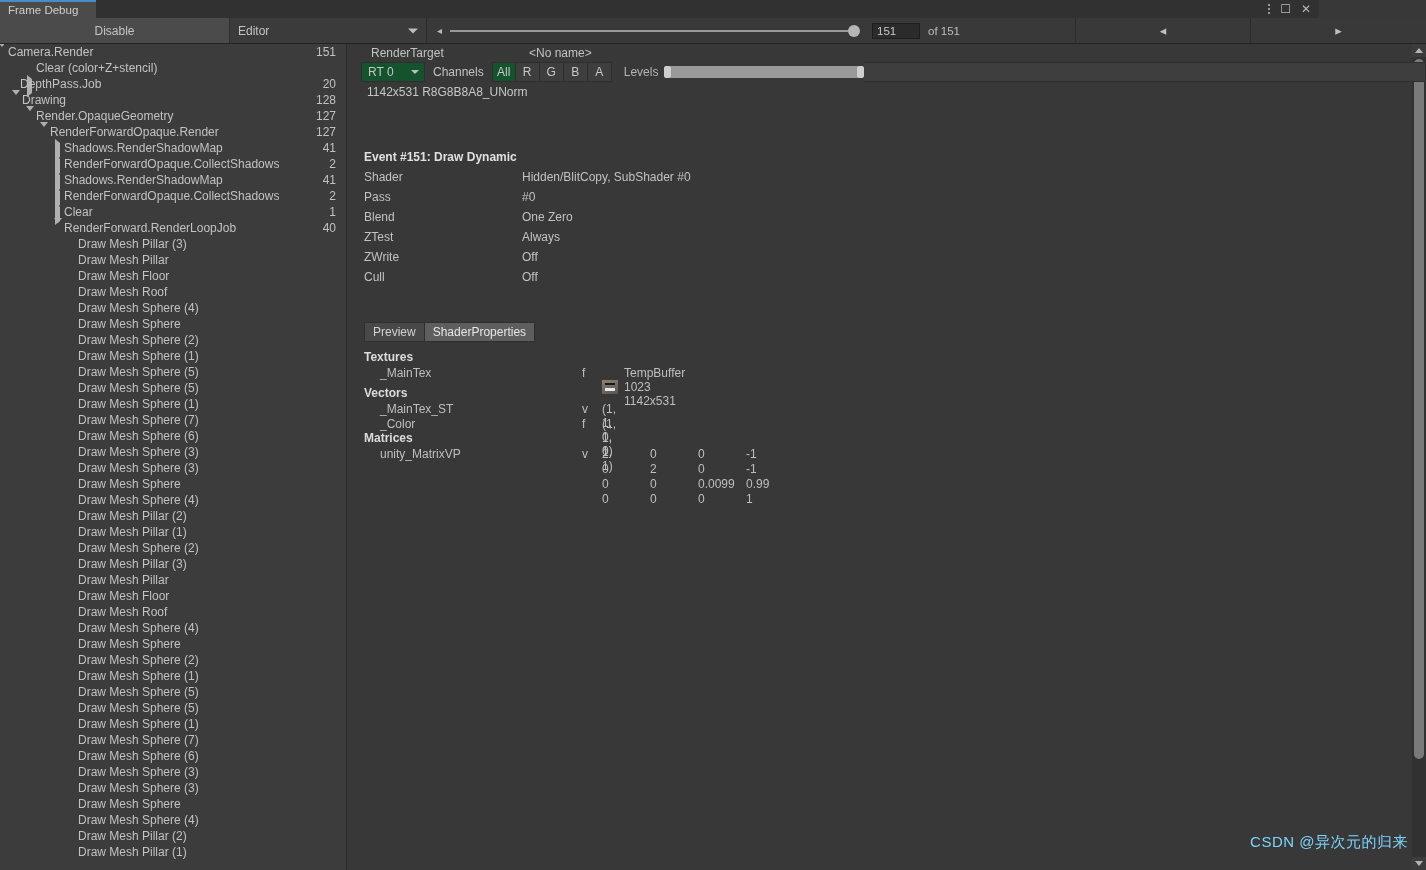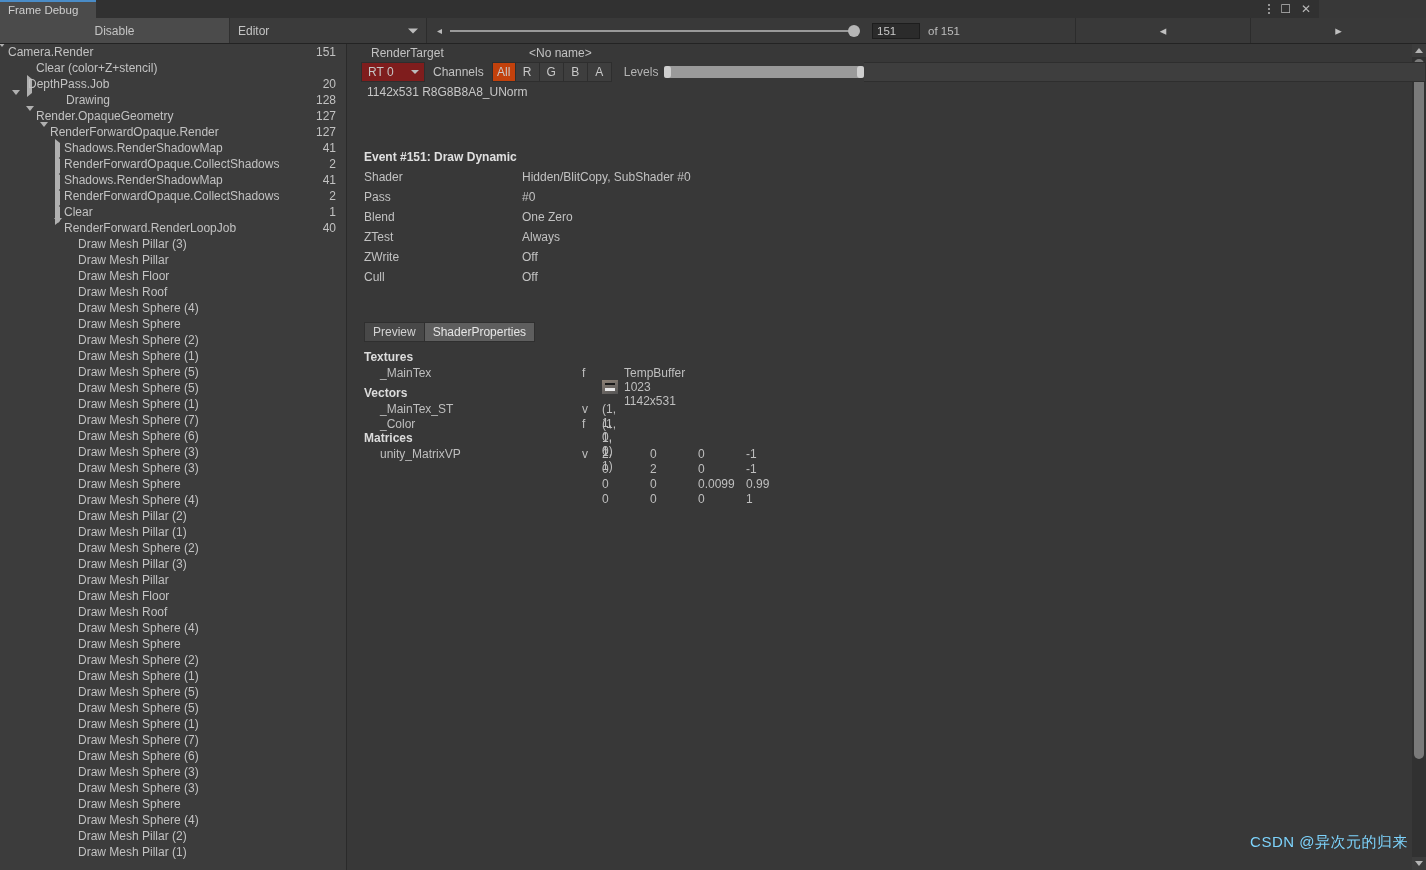--- a/index.html
+++ b/index.html
@@ -130,34 +130,34 @@
     display:flex; align-items:center; font-size:12px; color:#c2c2c2;
   }
   .rt-head .k { width:158px; }
   .rt-head .v { color:#c2c2c2; }
 
   .chbar {
     position:absolute; left:0; top:18px; height:20px; width:1065px;
     display:flex; align-items:stretch; font-size:12px;
   }
   .rtsel {
-    width:64px; background:#7f1d1d; border:1px solid #2e2e2e;
+    width:64px; background:#14532d; border:1px solid #2e2e2e;
     display:flex; align-items:center; padding-left:6px; position:relative; color:#c5c5c5;
   }
   .rtsel .caret {
     position:absolute; right:5px; top:50%; transform:translateY(-50%);
     width:0;height:0;border-left:4px solid transparent;border-right:4px solid transparent;border-top:4px solid #bcbcbc;
   }
   .chlabel { display:flex; align-items:center; padding:0 8px; color:#c2c2c2; }
   .chbtn {
     width:24px; border:1px solid #2e2e2e; border-left:none; background:#3e3e3e;
     display:flex; align-items:center; justify-content:center; color:#c8c8c8;
   }
   .chbtn.first { border-left:1px solid #2e2e2e; }
-  .chbtn.active { background:#c2410c; }
+  .chbtn.active { background:#14532d; }
   .levels-wrap { display:flex; align-items:center; padding-left:12px; gap:6px; }
   .lv-track { position:relative; width:200px; height:12px; background:#9a9a9a; border-radius:2px; }
   .lv-h { position:absolute; top:0; width:7px; height:12px; background:#cfcfcf; border-radius:3px; }
   .chbar-tail { flex:1 1 auto; border:1px solid #2e2e2e; border-left:none; background:#3e3e3e; }
 
   .fmt-line { position:absolute; left:6px; top:41px; font-size:12px; color:#c7c7c7; }
   .evt-line { position:absolute; left:3px; top:106px; font-size:12px; font-weight:bold; color:#e0e0e0; }
 
   .props { position:absolute; left:3px; top:123px; width:560px; }
   .prow { height:20px; display:flex; align-items:center; font-size:12px; color:#c2c2c2; }
@@ -246,26 +246,26 @@
         <div class="row">
           <span class="twisty" style="left: -2px;"><span class="tri-down"></span></span>
           <span class="lbl" style="left: 8px;">Camera.Render</span>
           <span class="cnt">151</span>
         </div>
         <div class="row">
           <span class="lbl" style="left: 36px;">Clear (color+Z+stencil)</span>
         </div>
         <div class="row">
           <span class="twisty" style="left: 26px;"><span class="tri-right"></span></span>
-          <span class="lbl" style="left: 28px;">DepthPass.Job</span>
+          <span class="lbl" style="left: 20px;">DepthPass.Job</span>
           <span class="cnt">20</span>
         </div>
         <div class="row">
           <span class="twisty" style="left: 12px;"><span class="tri-down"></span></span>
-          <span class="lbl" style="left: 22px; margin-left: 44px;">Drawing</span>
+          <span class="lbl" style="left: 22px;">Drawing</span>
           <span class="cnt">128</span>
         </div>
         <div class="row">
           <span class="twisty" style="left: 26px;"><span class="tri-down"></span></span>
           <span class="lbl" style="left: 36px;">Render.OpaqueGeometry</span>
           <span class="cnt">127</span>
         </div>
         <div class="row">
           <span class="twisty" style="left: 40px;"><span class="tri-down"></span></span>
           <span class="lbl" style="left: 50px;">RenderForwardOpaque.Render</span>

